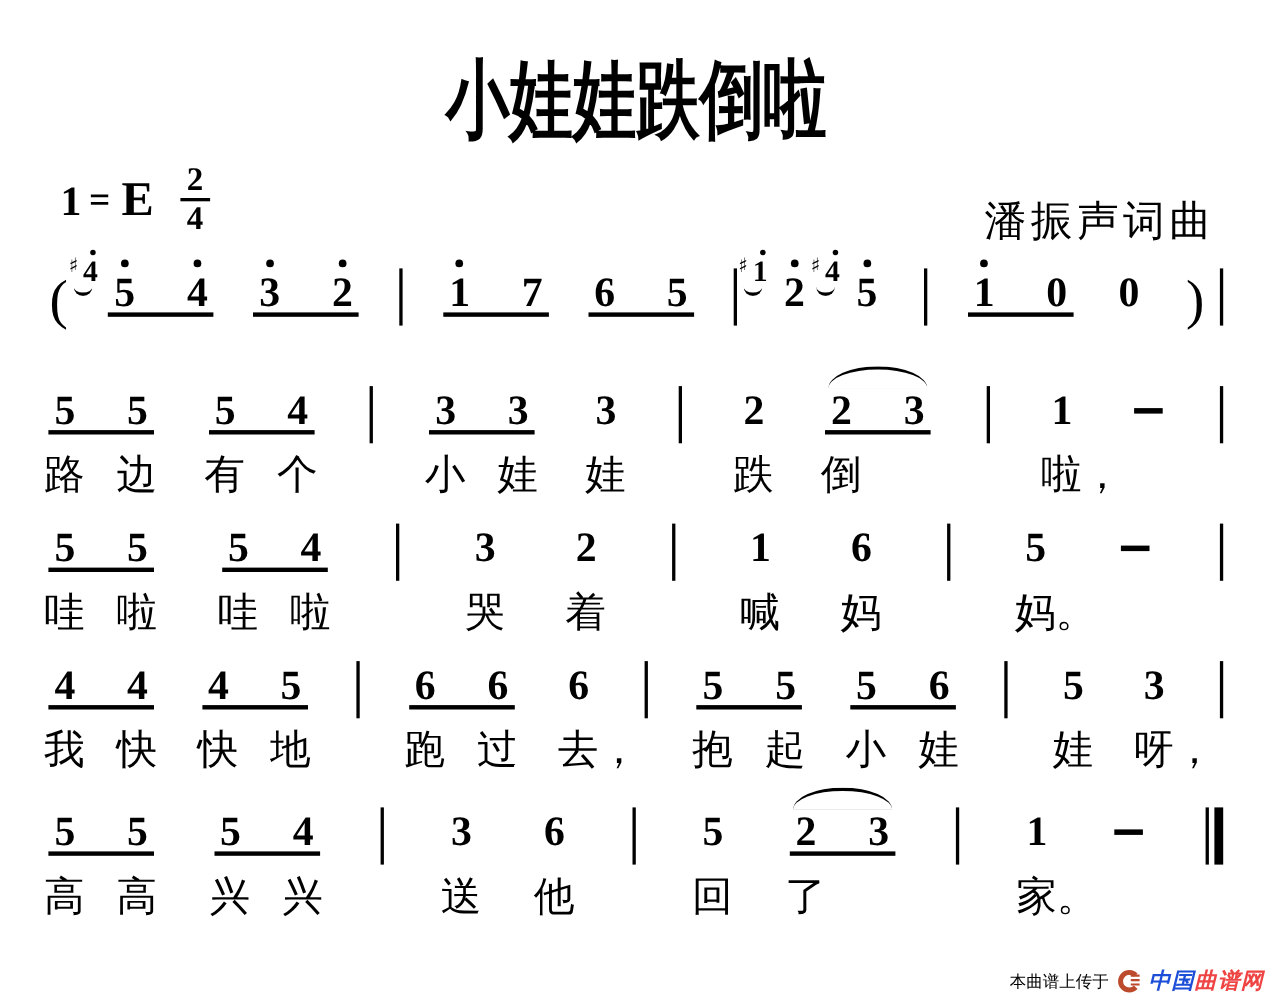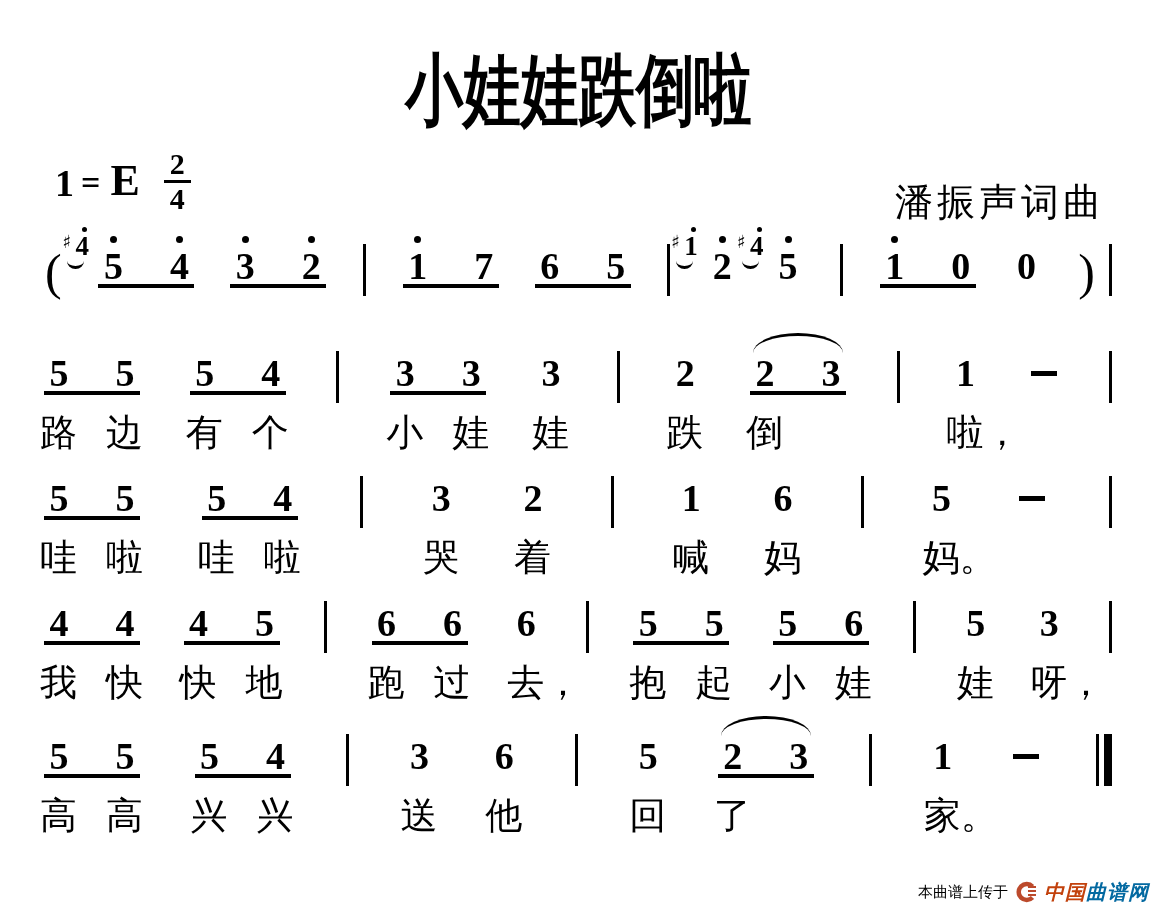--- a/index.html
+++ b/index.html
@@ -521,14 +521,14 @@
   </div>
 
 <div class="footer">
   <span class="upload">本曲谱上传于</span>
   <svg width="22" height="22" viewBox="0 0 22 22">
     <path class="logo-stroke" d="M 17.5 5.5 A 8 8 0 1 0 17.5 16.5" fill="none" stroke="#bc4a2c" stroke-width="4.5"></path>
     <line class="logo-stroke" x1="13" y1="6" x2="21" y2="6" stroke="#bc4a2c" stroke-width="2"></line>
     <line class="logo-stroke" x1="13" y1="10" x2="21" y2="10" stroke="#bc4a2c" stroke-width="2"></line>
     <line class="logo-stroke" x1="13" y1="14" x2="21" y2="14" stroke="#bc4a2c" stroke-width="2"></line>
   </svg>
-  <span class="site"><span style="color: #c2410c;">中国</span><span style="color: #0369a1;">曲谱网</span></span>
+  <span class="site"><span style="color: #1d4ed8;">中国</span><span style="color: #ef4444;">曲谱网</span></span>
 </div>
 
 </body></html>

